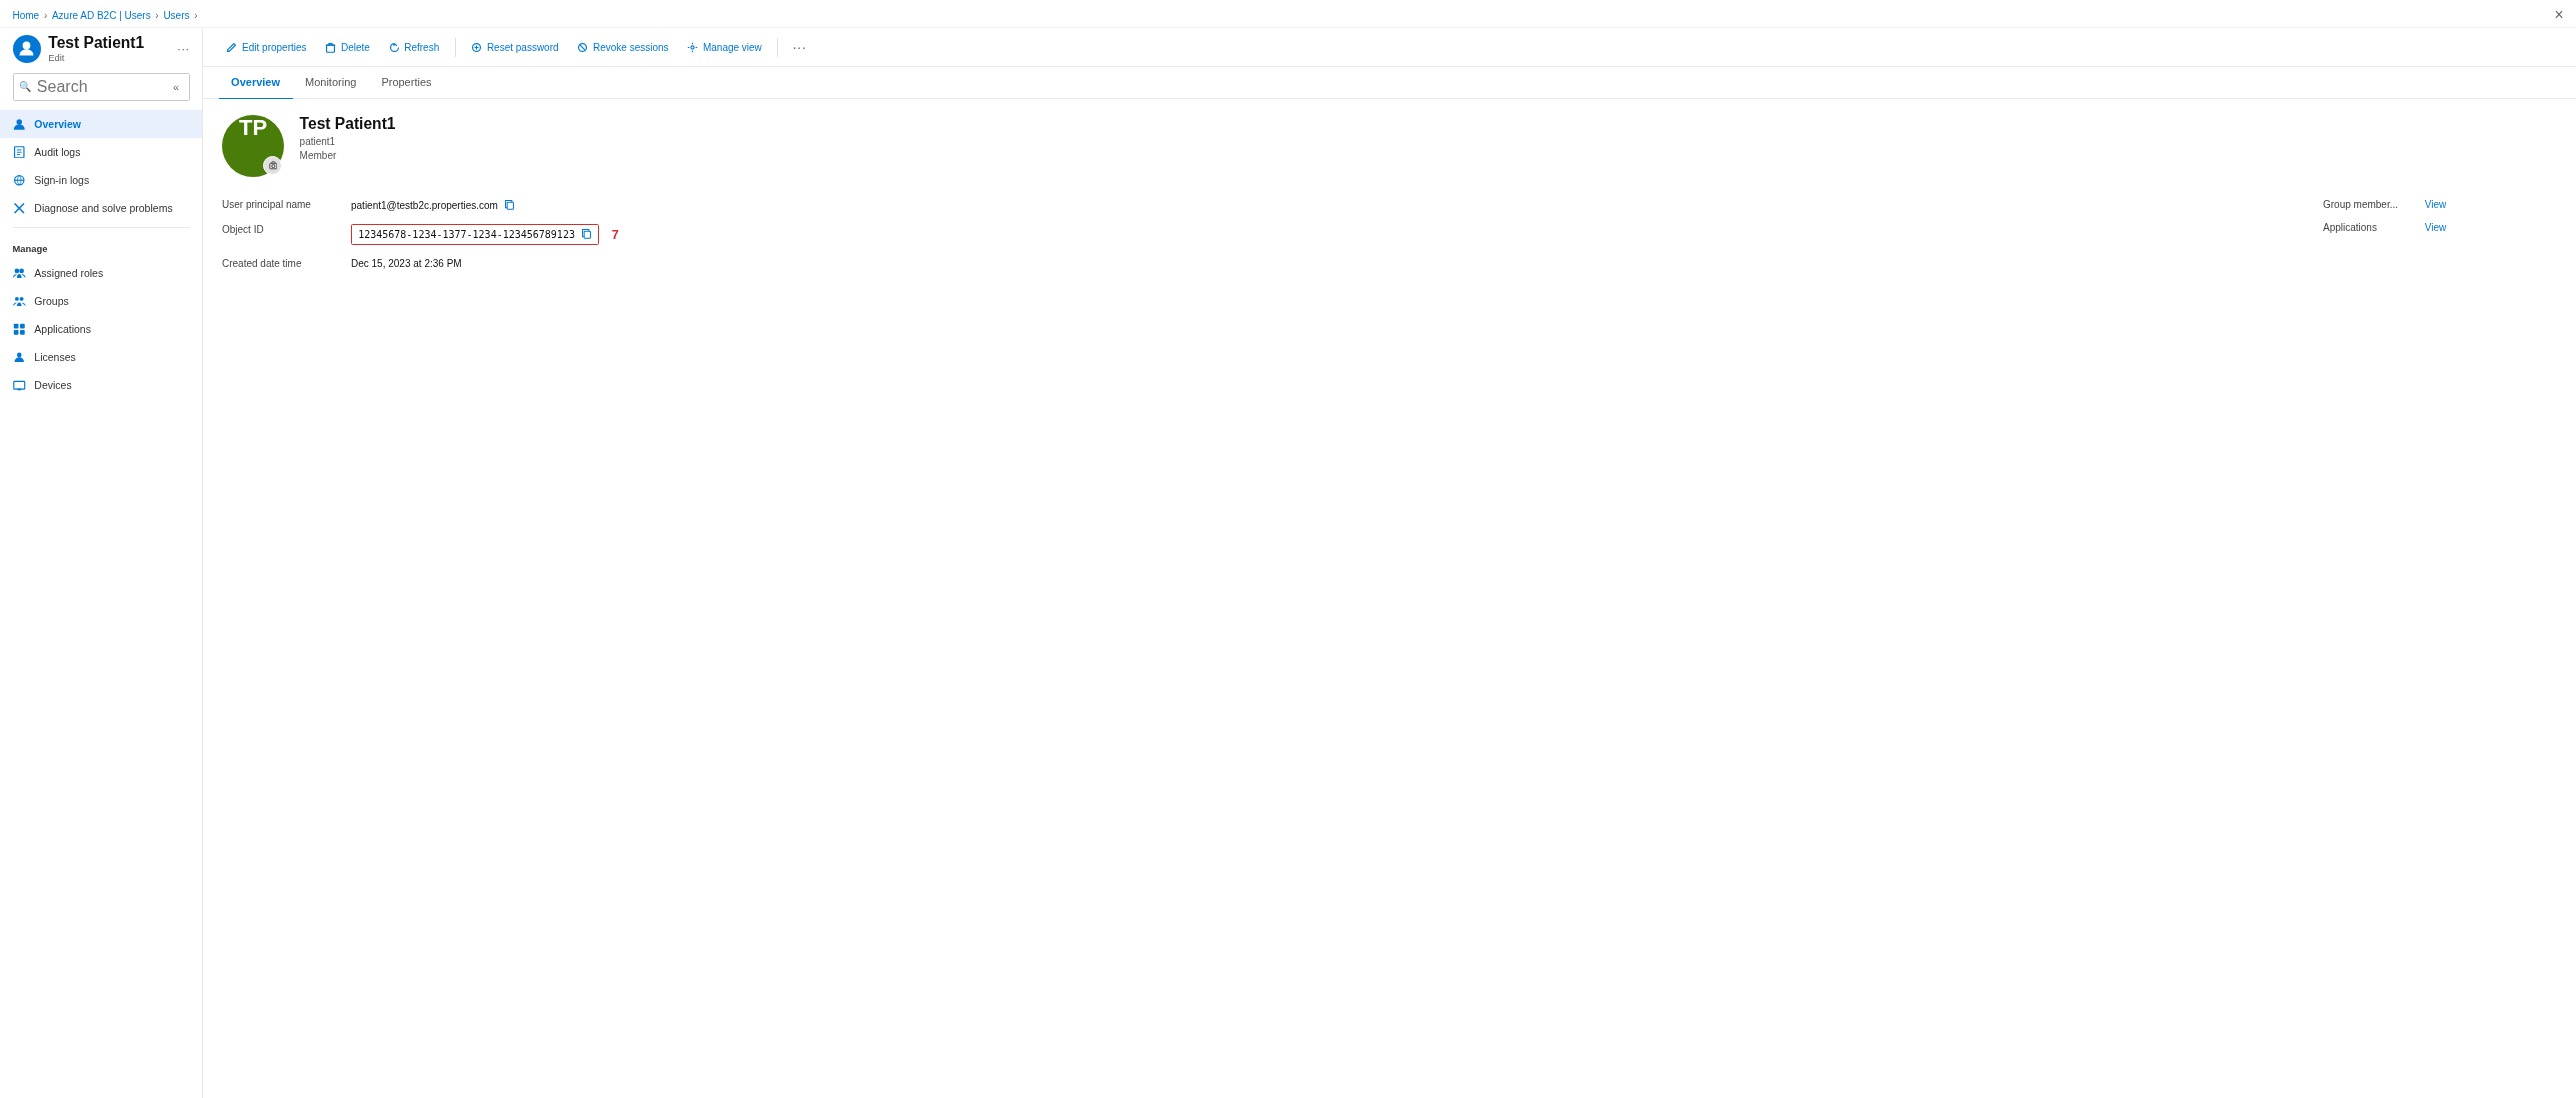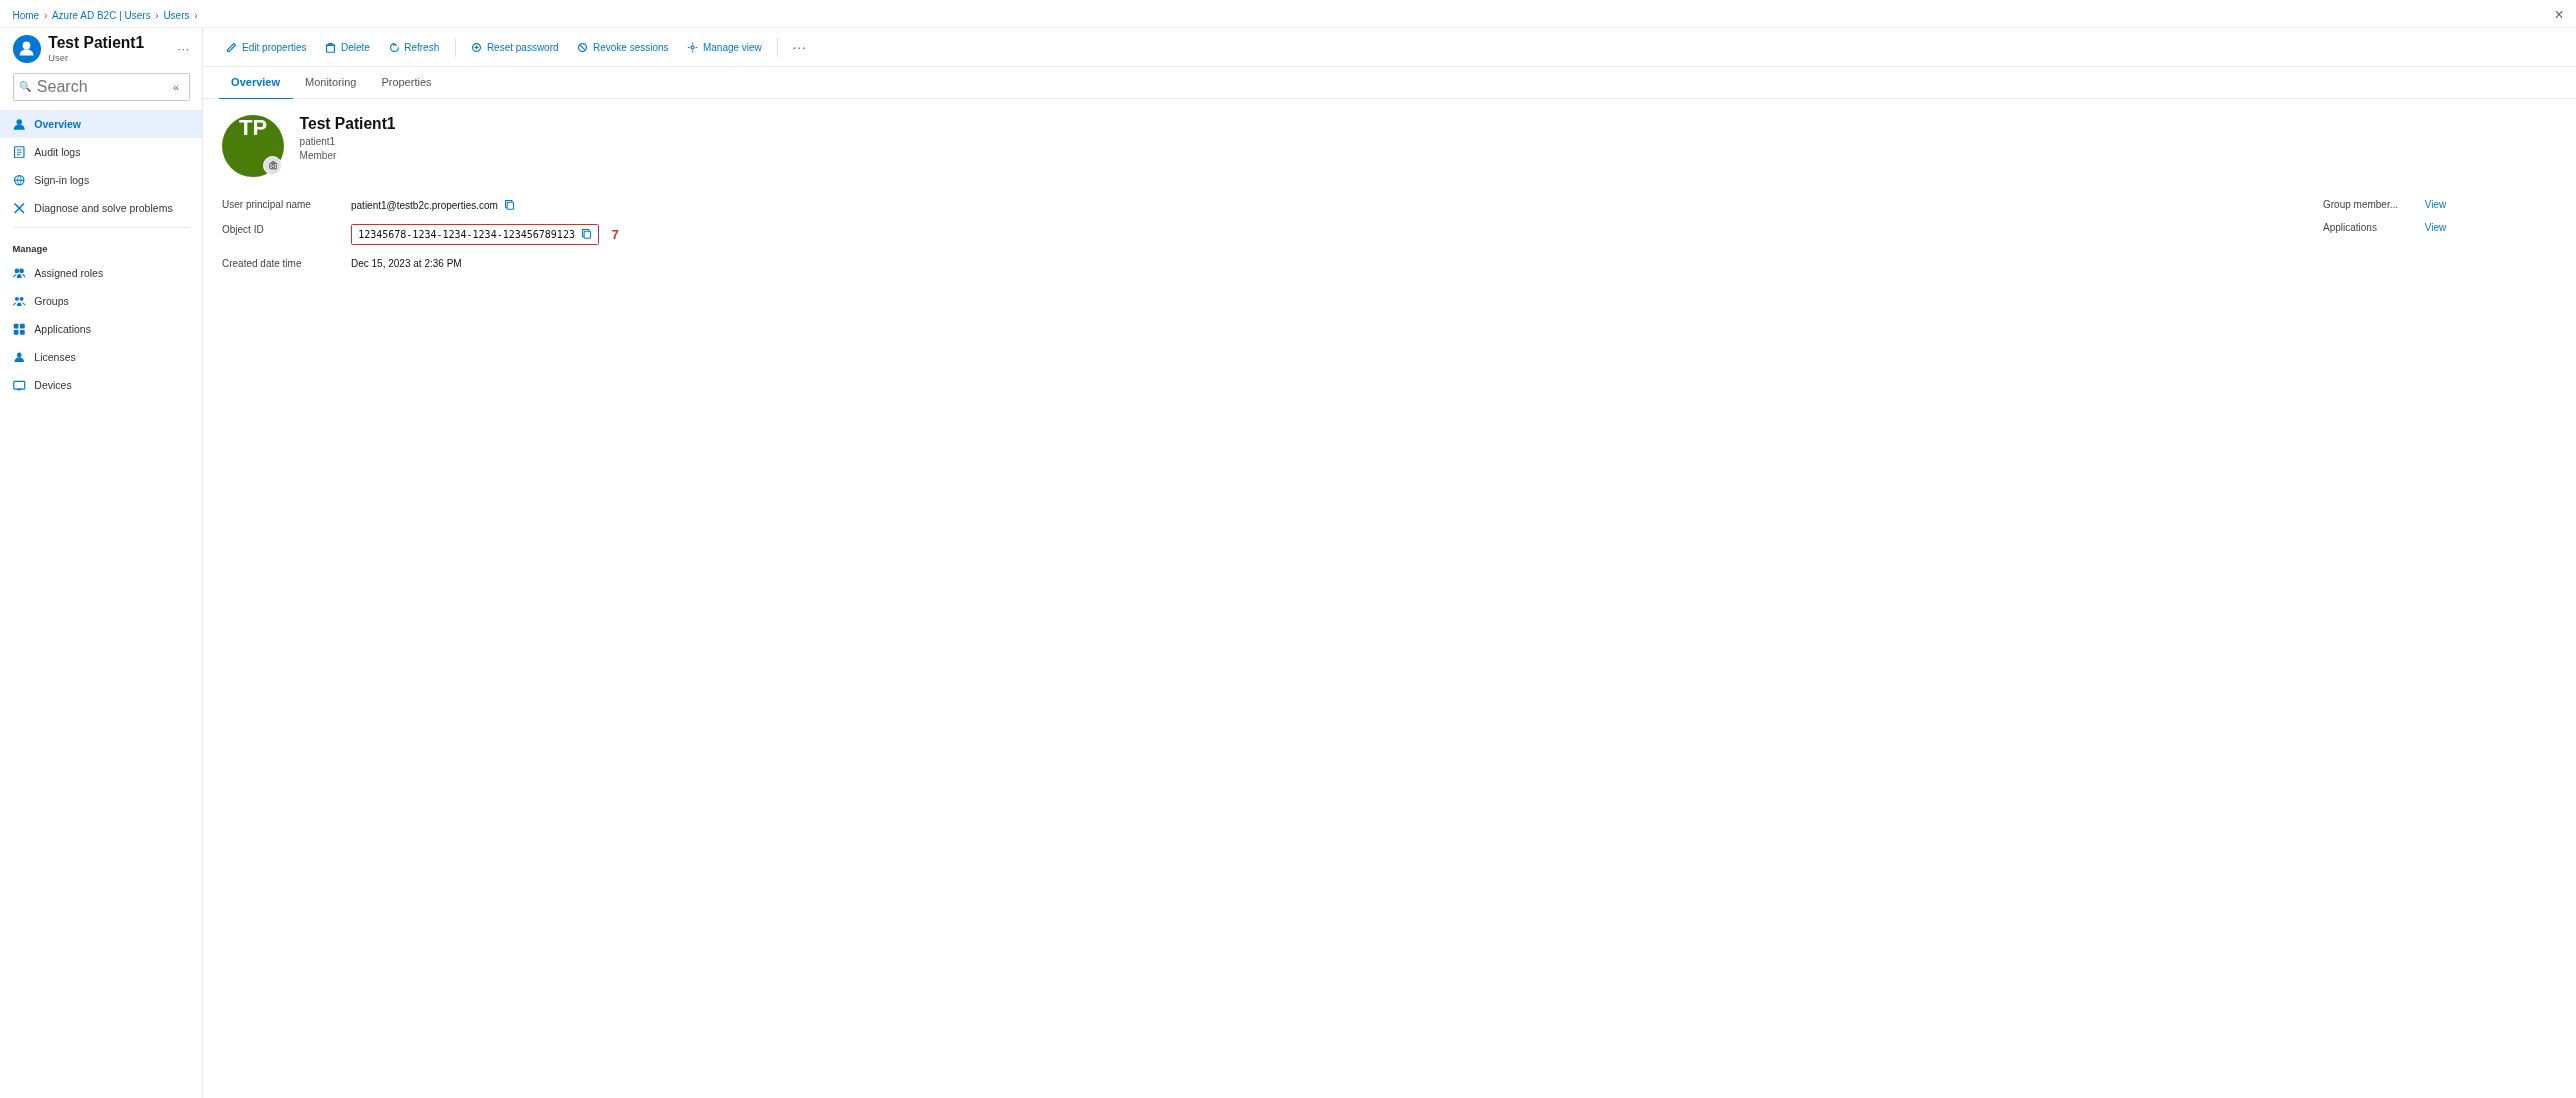--- a/index.html
+++ b/index.html
@@ -104,21 +104,21 @@
 
       <div class="user-title-section">
         <div class="user-avatar-small">
           <svg width="17" height="17" viewBox="0 0 22 22" fill="white">
             <circle cx="11" cy="7" r="5"></circle>
             <path d="M2 20c0-5 4-8 9-8s9 3 9 8" fill="white"></path>
           </svg>
         </div>
         <div class="user-name-section">
           <h1>Test Patient1</h1>
-          <div class="user-type">User</div>
+          <div class="user-type">Edit</div>
         </div>
         <span class="more-icon">···</span>
       </div>
 
       <div class="search-box">
         <span class="search-icon">🔍</span>
         <input type="text" placeholder="Search" style="">
         <span class="collapse-btn">«</span>
       </div>
 
@@ -312,21 +312,21 @@
                     <path d="M10 4V2H2v9h2"></path>
                   </svg>
                 </span>
               </span>
             </div>
 
             <div class="field-row">
               <span class="field-label">Object ID</span>
               <span class="field-value">
                 <span class="object-id-box">
-                  <span class="object-id-text">12345678-1234-1234-1234-123456789123</span>
+                  <span class="object-id-text">12345678-1234-1377-1234-123456789123</span>
                   <span class="copy-icon">
                     <svg width="11" height="11" viewBox="0 0 14 14" fill="none" stroke="#0078d4" stroke-width="1.3">
                       <rect x="4" y="4" width="8" height="9" rx="1"></rect>
                       <path d="M10 4V2H2v9h2"></path>
                     </svg>
                   </span>
                 </span>
                 <span class="red-number">7</span>
               </span>
             </div>

